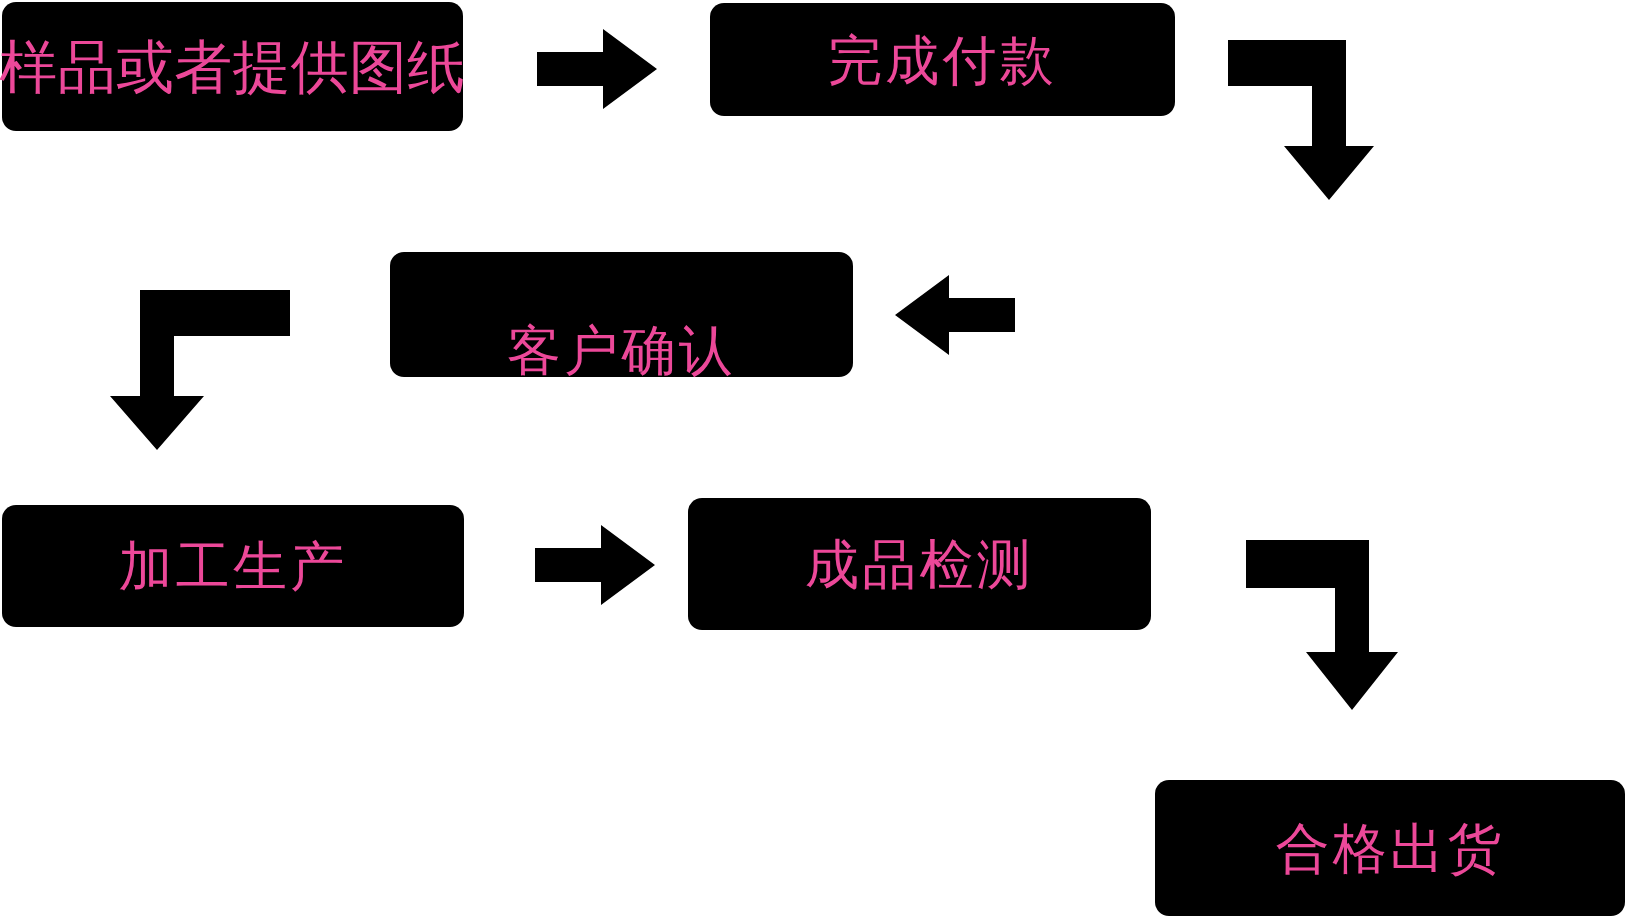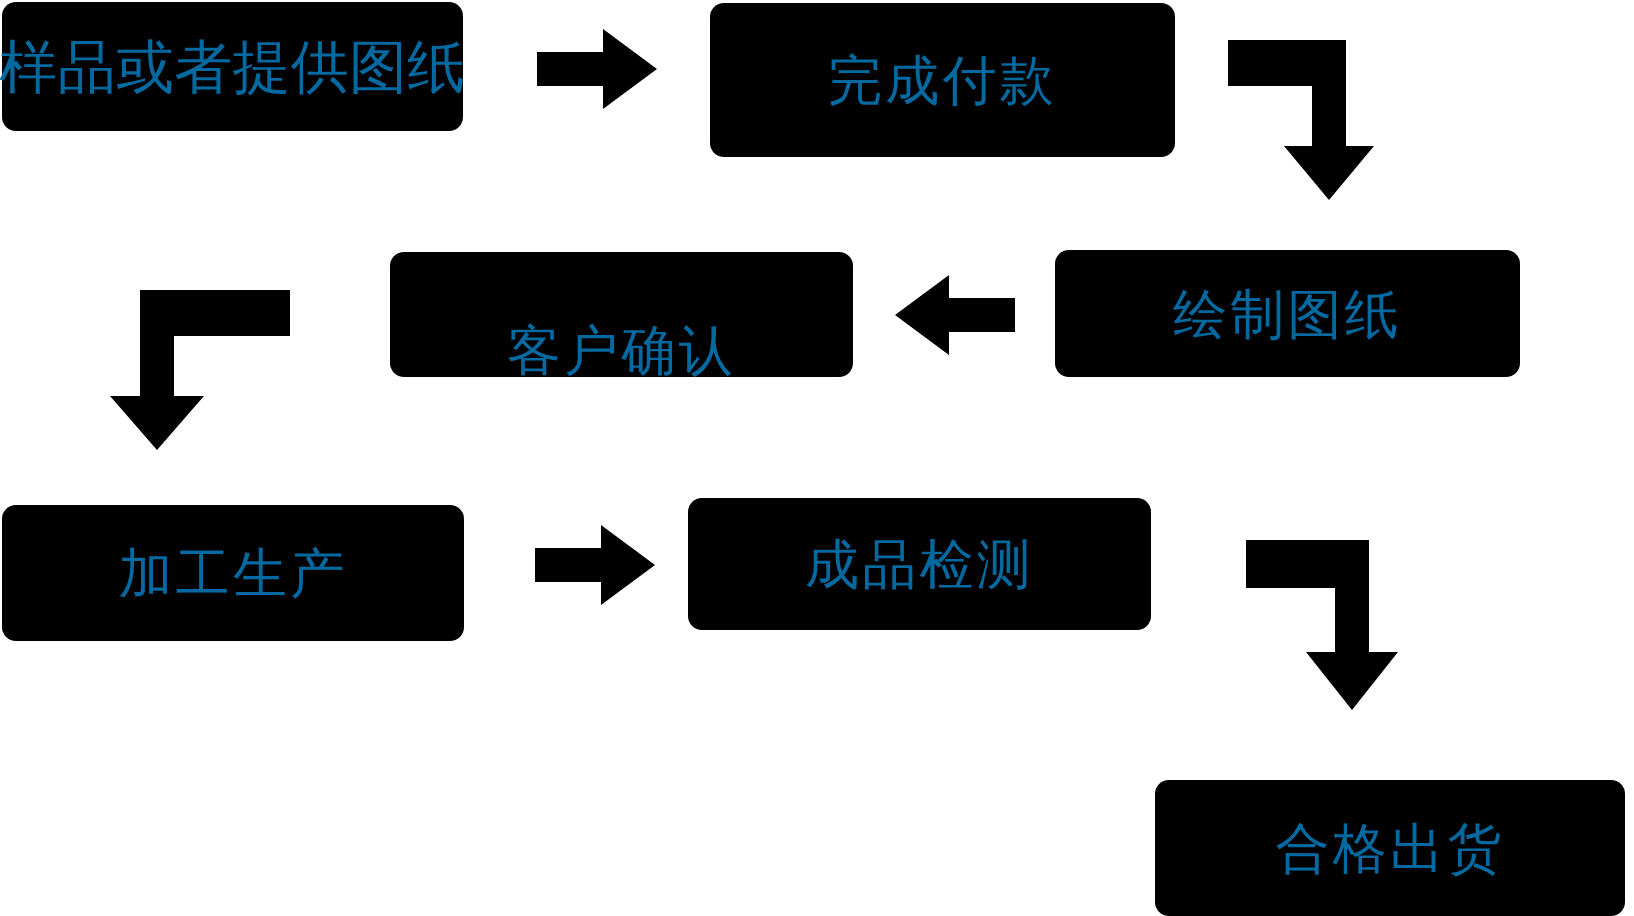--- a/index.html
+++ b/index.html
@@ -18,21 +18,21 @@
   .node {
     position: absolute;
     background: #000000;
     border-radius: 14px;
     display: flex;
     align-items: center;
     justify-content: center;
     box-sizing: border-box;
   }
   .node-label {
-    color: #0369a1;
+    color: #ec4899;
     font-weight: 400;
     letter-spacing: 0.06em;
     white-space: nowrap;
     line-height: 1;
     text-align: center;
   }
   .f-lg { font-size: 58px; letter-spacing: 0.005em; }
   .f-md { font-size: 54px; }
   .connector {
     position: absolute;
@@ -41,33 +41,30 @@
 </style>
 </head>
 <body>
 
 <div id="canvas">
 
   <div class="node" style="left:2px; top:2px; width:461px; height:129px;">
     <span class="node-label f-lg">样品或者提供图纸</span>
   </div>
 
-  <div class="node" style="left:710px; top:3px; width:465px; height:154px;">
+  <div class="node" style="left:710px; top:3px; width:465px; height:113px;">
     <span class="node-label f-md">完成付款</span>
   </div>
 
-  <div class="node" style="left:1055px; top:250px; width:465px; height:127px;">
-    <span class="node-label f-md">绘制图纸</span>
-  </div>
 
   <div class="node" style="left:390px; top:252px; width:463px; height:125px;align-items:flex-end;">
     <span class="node-label f-md">客户确认</span>
   </div>
 
-  <div class="node" style="left:2px; top:505px; width:462px; height:136px;">
+  <div class="node" style="left:2px; top:505px; width:462px; height:122px;">
     <span class="node-label f-md">加工生产</span>
   </div>
 
   <div class="node" style="left:688px; top:498px; width:463px; height:132px;">
     <span class="node-label f-md">成品检测</span>
   </div>
 
   <div class="node" style="left:1155px; top:780px; width:470px; height:136px;">
     <span class="node-label f-md">合格出货</span>
   </div>

